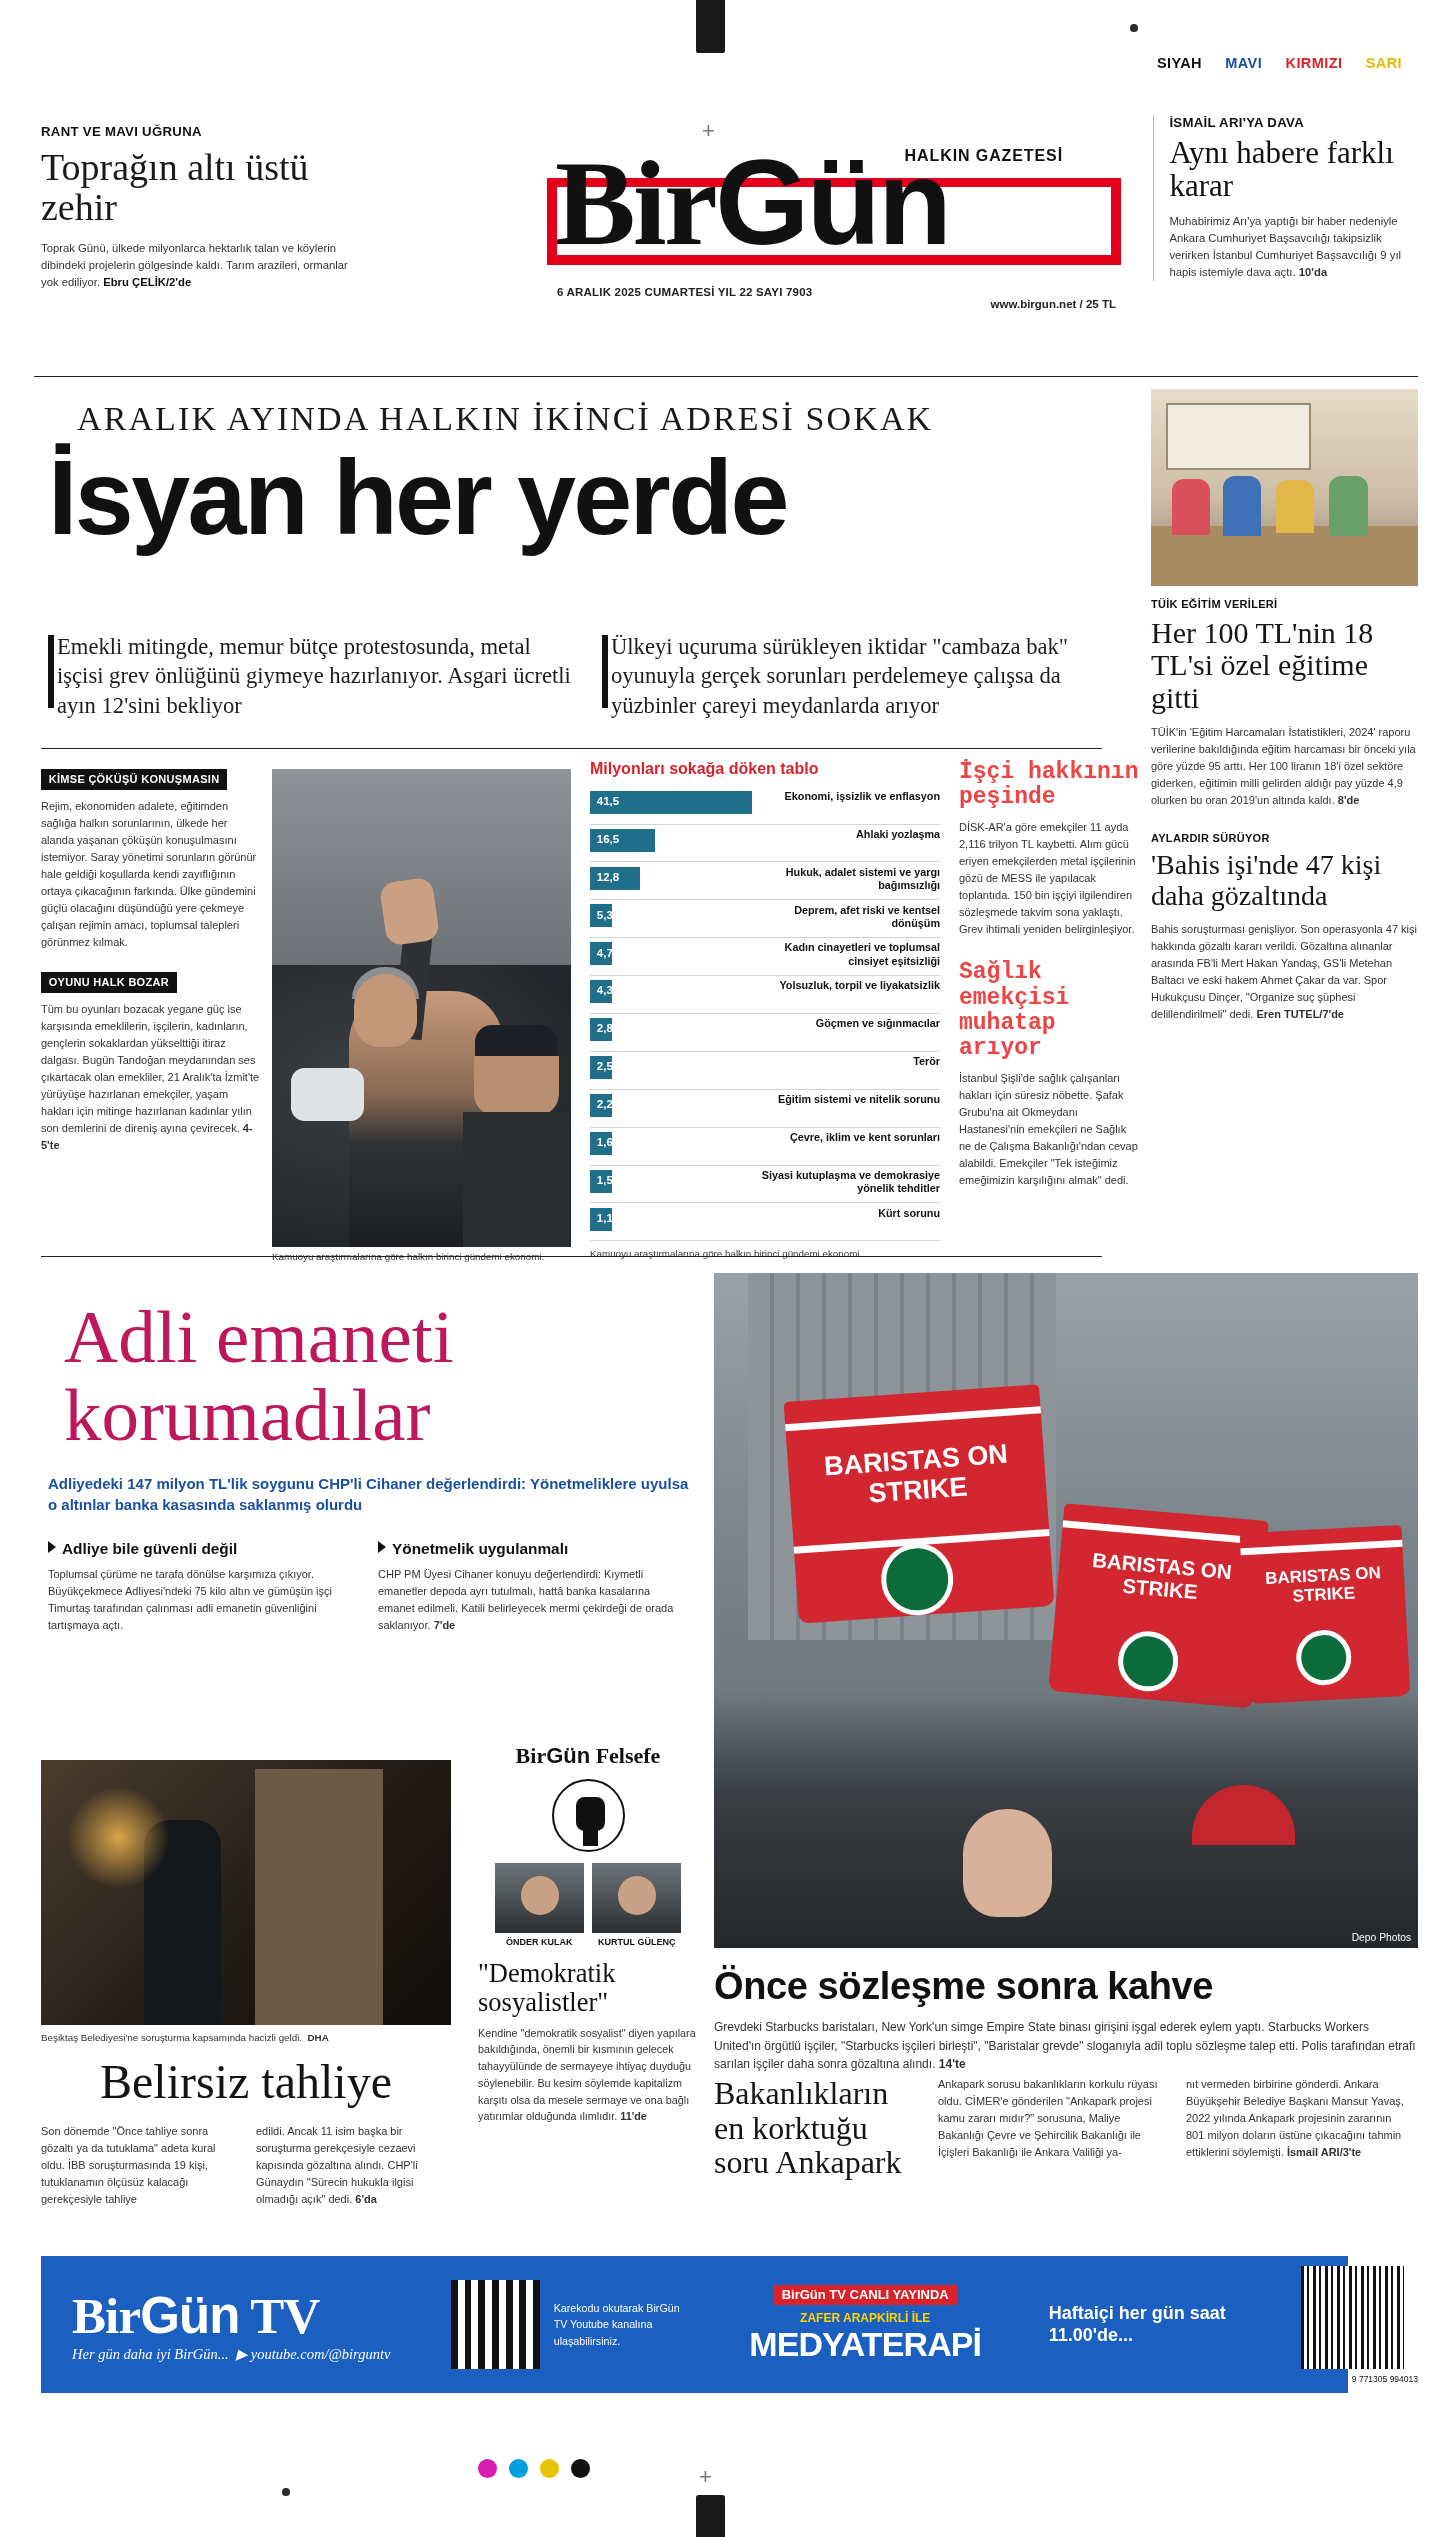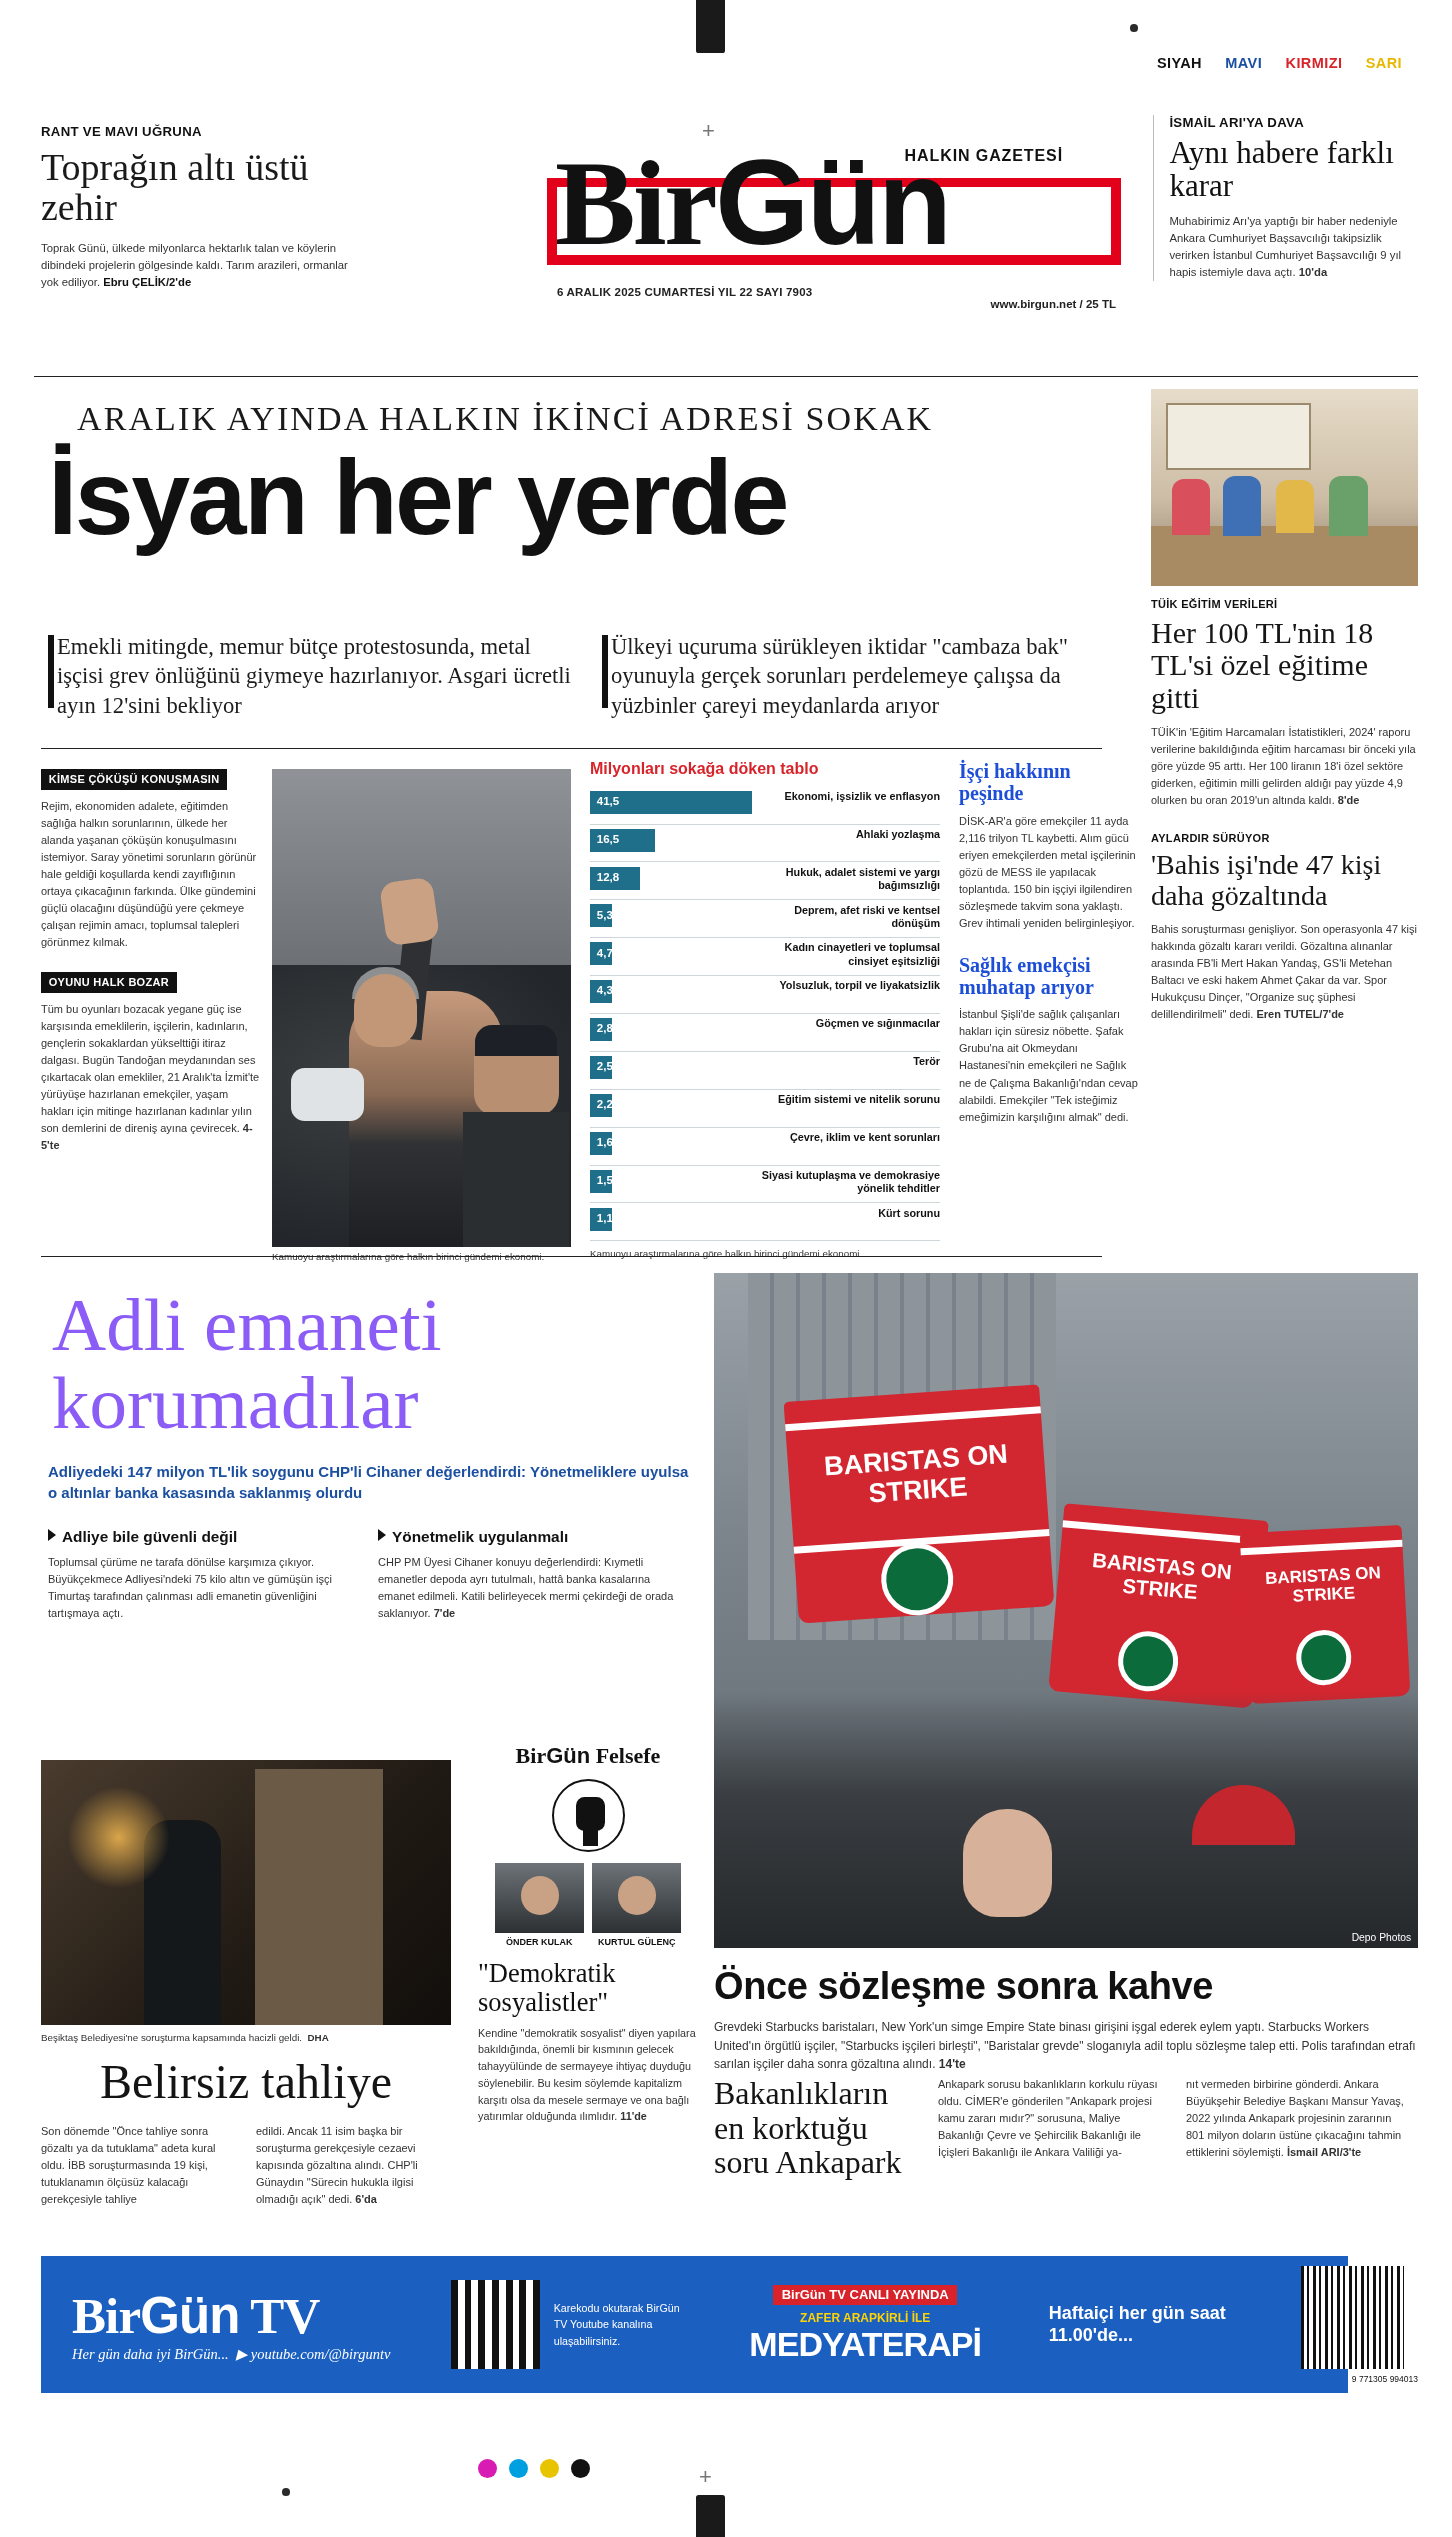--- a/index.html
+++ b/index.html
@@ -82,21 +82,21 @@
   .chart-title { font-family:"Liberation Sans",sans-serif; font-weight:bold; font-size:16px; color:#d8232a; margin-bottom:8.5px;}
   .chart-row { position:relative; height:37px; }
   .chart-bar { position:absolute; left:0; top:4.3px; height:23px; background:#1f6f8b;}
   .chart-val { position:absolute; left:6.8px; top:8.5px; font-family:"Liberation Sans",sans-serif; font-weight:bold; font-size:11.5px; color:#fff;}
   .chart-lbl { position:absolute; right:0; top:3.4px; width:179px; text-align:right; font-family:"Liberation Sans",sans-serif; font-weight:bold; font-size:10.8px; line-height:1.25; color:#111;}
   .chart-sep { height:0.9px; background:#cfd6da; }
   .chart-note { font-family:"Liberation Sans",sans-serif; font-size:9.8px; color:#333; margin-top:6.8px;}
 
   
   .col-chartside { position:absolute; left:959px; top:760px; width:181px; }
-  .csh { font-family:Liberation Serif, serif; font-weight:bold; font-size:20px; line-height:1.1; color:#1d4ed8; margin:0 0 8.5px 0;}
+  .csh { font-family:Liberation Mono, monospace; font-weight:bold; font-size:23px; line-height:1.1; color:#ef4444; margin:0 0 8.5px 0;}
   .col-chartside p { font-family:"Liberation Sans",sans-serif; font-size:11px; line-height:1.55; color:#333; margin:0;}
   .col-chartside .second { margin-top:22px;}
 
   
   .rail { position:absolute; right:34px; top:389px; width:267px; }
   .rail-photo { width:267px; height:197px; overflow:hidden; position:relative; background:#cbb6a0;}
   .rp-wall { position:absolute; inset:0; background:linear-gradient(180deg,#e6dcc9 0%,#cdbda6 55%,#8d7e6b 100%);}
   .rp-desk { position:absolute; left:0; bottom:0; width:267px; height:60px; background:#a98b63;}
   .rp-k1 { position:absolute; left:20.5px; bottom:51px; width:38px; height:56px; background:#d94f5c; border-radius:12px 12px 0 0;}
   .rp-k2 { position:absolute; left:72px; bottom:50px; width:38px; height:60px; background:#3f6fb5; border-radius:12px 12px 0 0;}
@@ -104,21 +104,21 @@
   .rp-k4 { position:absolute; left:178px; bottom:50px; width:39px; height:60px; background:#6aa06a; border-radius:12px 12px 0 0;}
   .rp-board { position:absolute; left:15.4px; top:13.7px; width:145px; height:67px; background:#f1ece0; border:2.6px solid #9c8a6e;}
   .rail-label { font-family:"Liberation Sans",sans-serif; font-weight:bold; font-size:11px; color:#111; margin-top:12px; letter-spacing:0.3px;}
   .rail h3 { font-family:"Liberation Serif",serif; font-weight:normal; font-size:30px; line-height:1.08; margin:6.8px 0 10.3px 0; color:#161616;}
   .rail p { font-family:"Liberation Sans",sans-serif; font-size:11px; line-height:1.55; color:#333; margin:0;}
   .rail .sec { margin-top:22px;}
   .rail .sec h3 { font-size:28px; }
 
   
   .adli { position:absolute; left:48px; top:1282px; width:649px;}
-  .adli h1 { font-family:"Liberation Serif",serif; font-weight:normal; font-size:75px; line-height:1.04; margin:4px; color:#8b5cf6;}
+  .adli h1 { font-family:"Liberation Serif",serif; font-weight:normal; font-size:75px; line-height:1.04; margin:16px; color:#be185d;}
   .adli .dek { font-family:"Liberation Sans",sans-serif; font-weight:bold; font-size:15px; line-height:1.42; color:#1b4fa0; margin-top:19px;}
   .adli-cols { display:flex; gap:29px; margin-top:24px;}
   .adli-col { width:301px;}
   .adli-col h4 { font-family:"Liberation Sans",sans-serif; font-weight:bold; font-size:15.4px; margin:0 0 8.5px 0; color:#111;}
   .tri { display:inline-block; width:0;height:0;border-left:8.5px solid #111;border-top:6px solid transparent;border-bottom:6px solid transparent; margin-right:6px; vertical-align:0.9px;}
   .adli-col p { font-family:"Liberation Sans",sans-serif; font-size:11px; line-height:1.55; color:#333; margin:0;}
 
   
   .strike { position:absolute; left:714px; top:1273px; width:704px; height:675px; overflow:hidden; background:#7e868c;}
   .st-bg { position:absolute; inset:0; background:linear-gradient(180deg,#9aa2a8 0%,#7b848b 40%,#5d666d 100%);}

